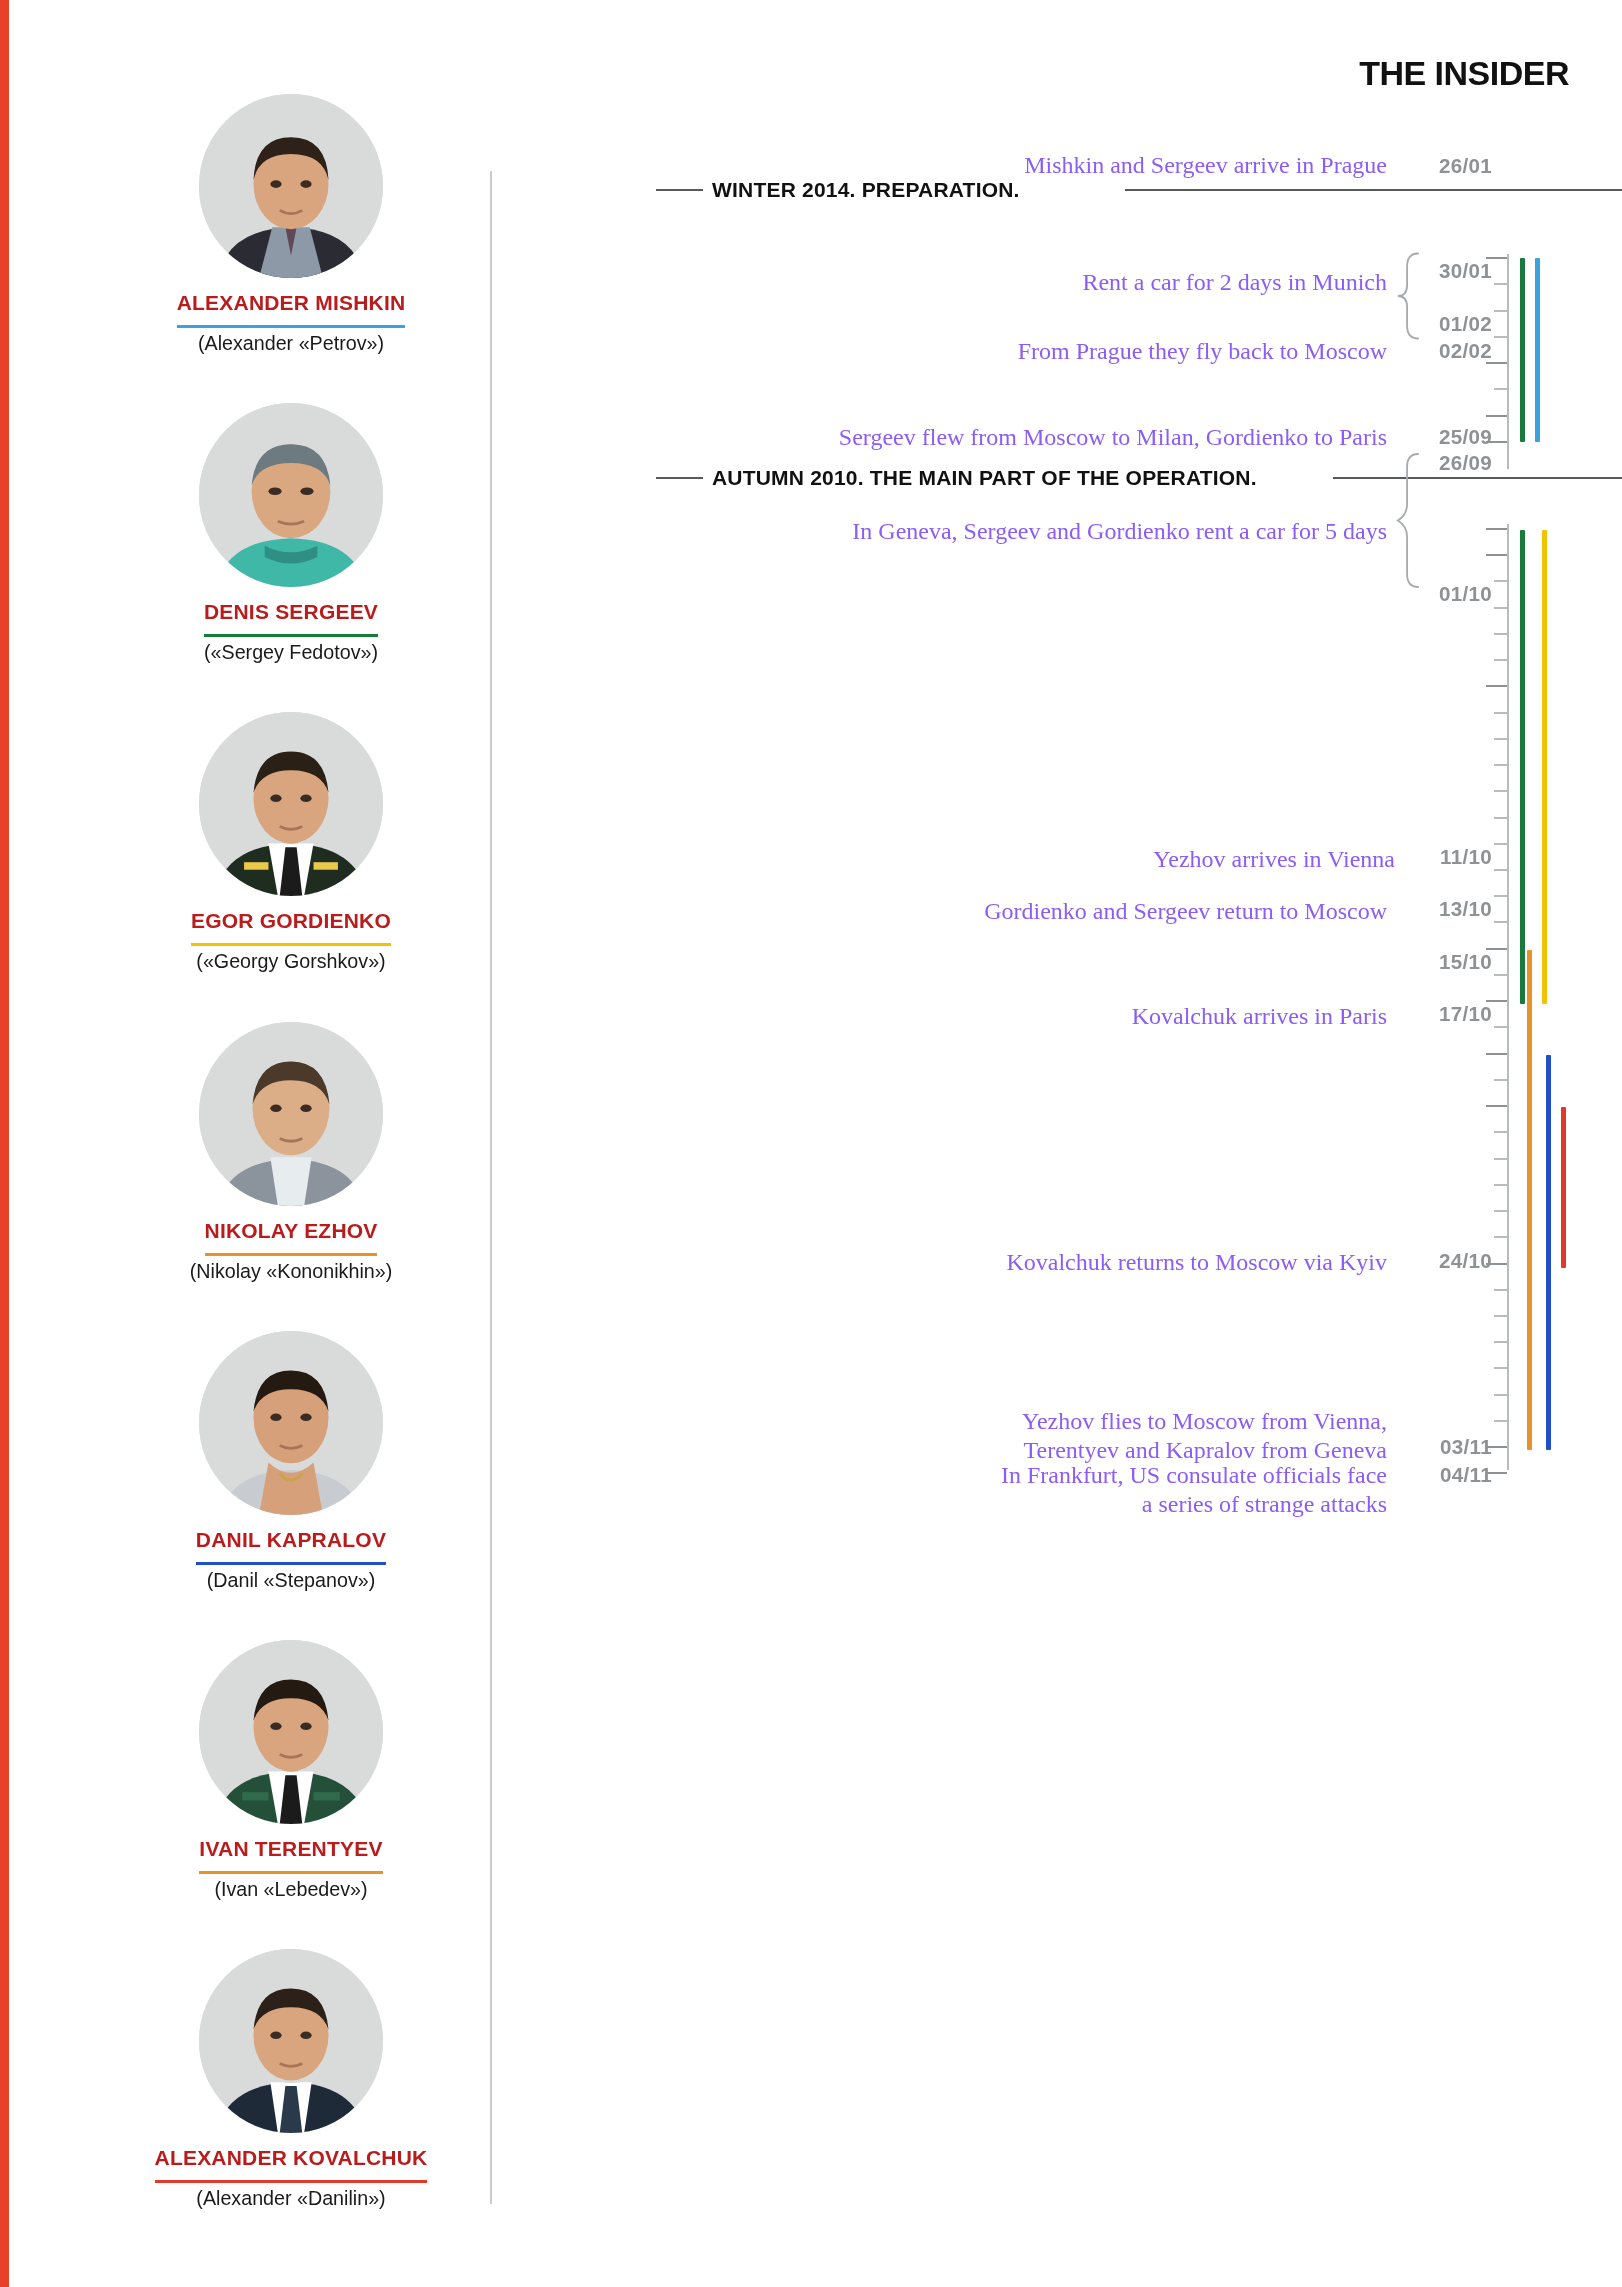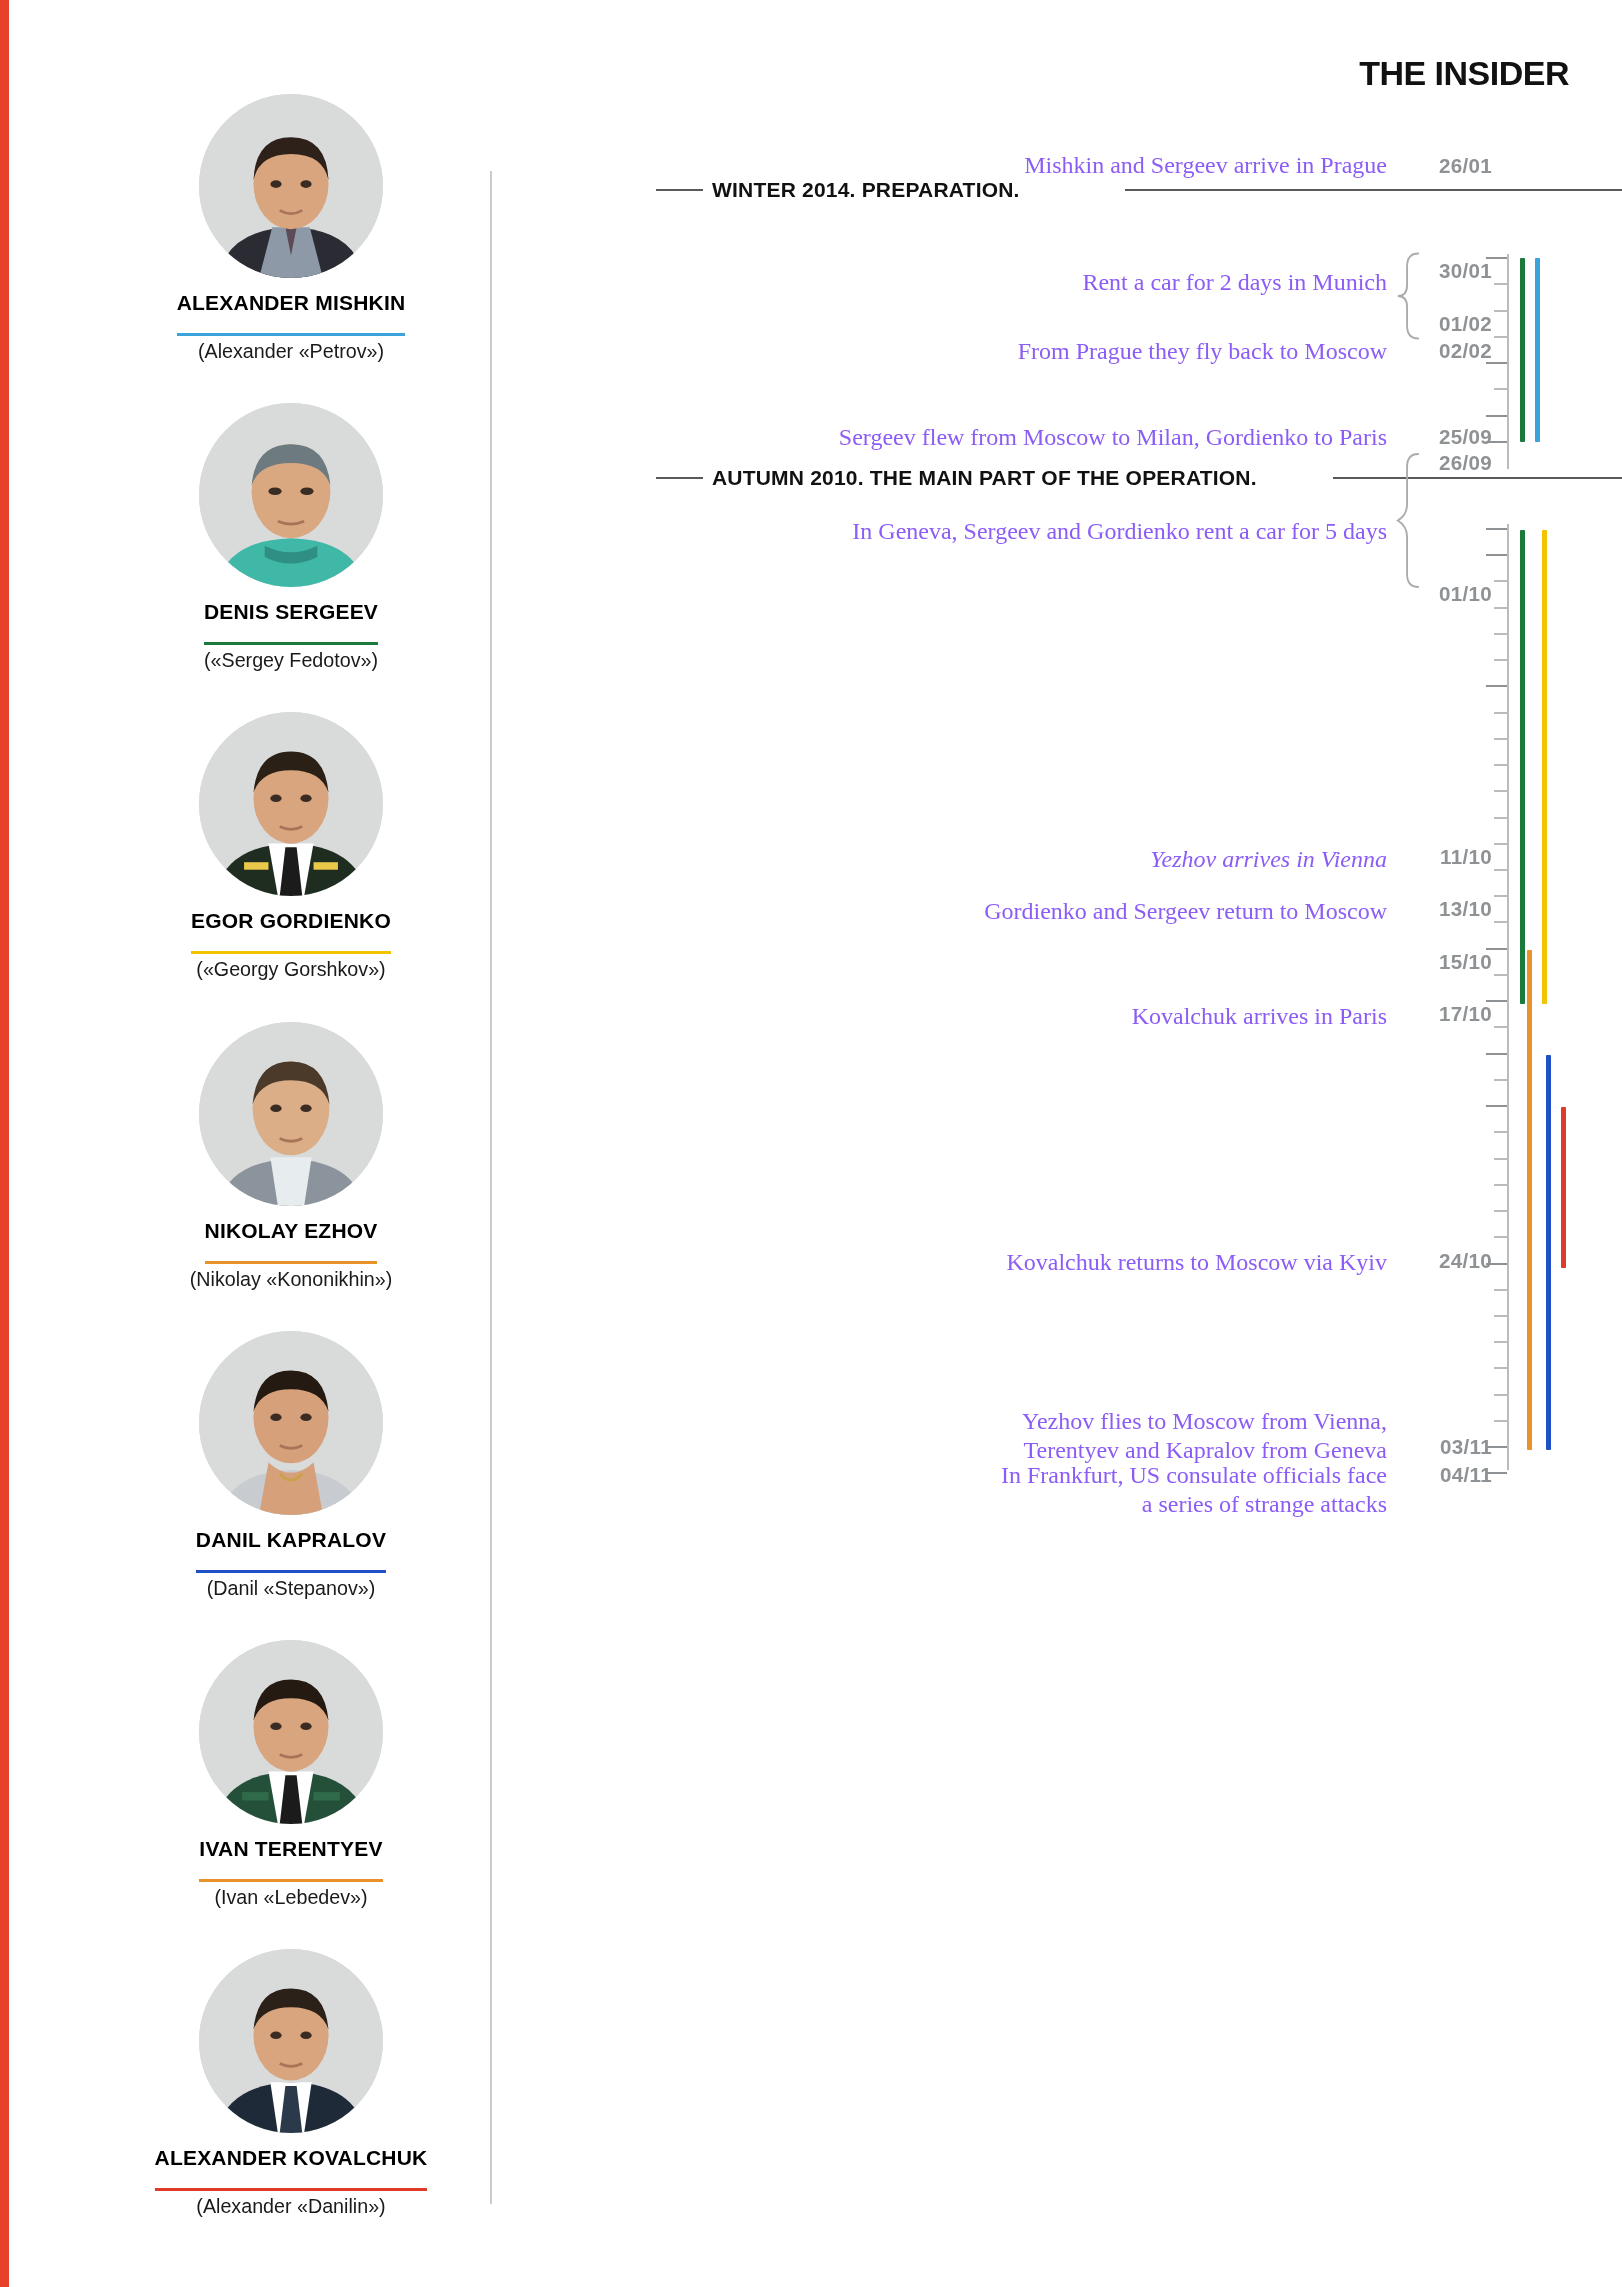--- a/index.html
+++ b/index.html
@@ -52,24 +52,24 @@
     margin: 0 auto;
     overflow: hidden;
     background: #d9dbdb;
     position: relative;
   }
   .portrait svg { display: block; }
   .person-name {
     margin-top: 13px;
     font-size: 21px;
     font-weight: bold;
-    color: #000000;
+    color: #b91c1c;
     letter-spacing: 0.2px;
     display: inline-block;
-    padding-bottom: 18px;
+    padding-bottom: 10px;
   }
   .person-alias {
     margin-top: 3.7px;
     font-size: 19.7px;
     color: #1a1a1a;
     font-family: "Liberation Sans", sans-serif;
   }
 
   
   .v-sep {
@@ -394,21 +394,21 @@
 
   <div class="date" style="top:339px; left:877px;">26/09</div>
   <div class="event-label" style="top:405px; left:0px; width:862px;font-family:Liberation Serif, serif;">In Geneva, Sergeev and Gordienko rent a car for 5 days</div>
   <div class="brace" style="top:339px; left:871px;">
     <svg width="24" height="139" viewBox="0 0 26 148">
       <path d="M24 2 q-12 0 -12 14 v40 q0 12 -10 18 q10 6 10 18 v40 q0 14 12 14" stroke="#a8acae" stroke-width="2" fill="none" stroke-linecap="round"></path>
     </svg>
   </div>
   <div class="date" style="top:470px; left:877px;">01/10</div>
 
-  <div class="event-label" style="top:733px; left:0px; width:862px;font-style:italic;">Yezhov arrives in Vienna</div>
+  <div class="event-label" style="top:733px; left:8px; width:862px;">Yezhov arrives in Vienna</div>
   <div class="date" style="top:733px; left:877px;">11/10</div>
 
   <div class="event-label" style="top:785px; left:0px; width:862px;">Gordienko and Sergeev return to Moscow</div>
   <div class="date" style="top:785px; left:877px;">13/10</div>
 
   <div class="date" style="top:838px; left:877px;">15/10</div>
 
   <div class="event-label" style="top:890px; left:0px; width:862px;">Kovalchuk arrives in Paris</div>
   <div class="date" style="top:890px; left:877px;">17/10</div>
 

